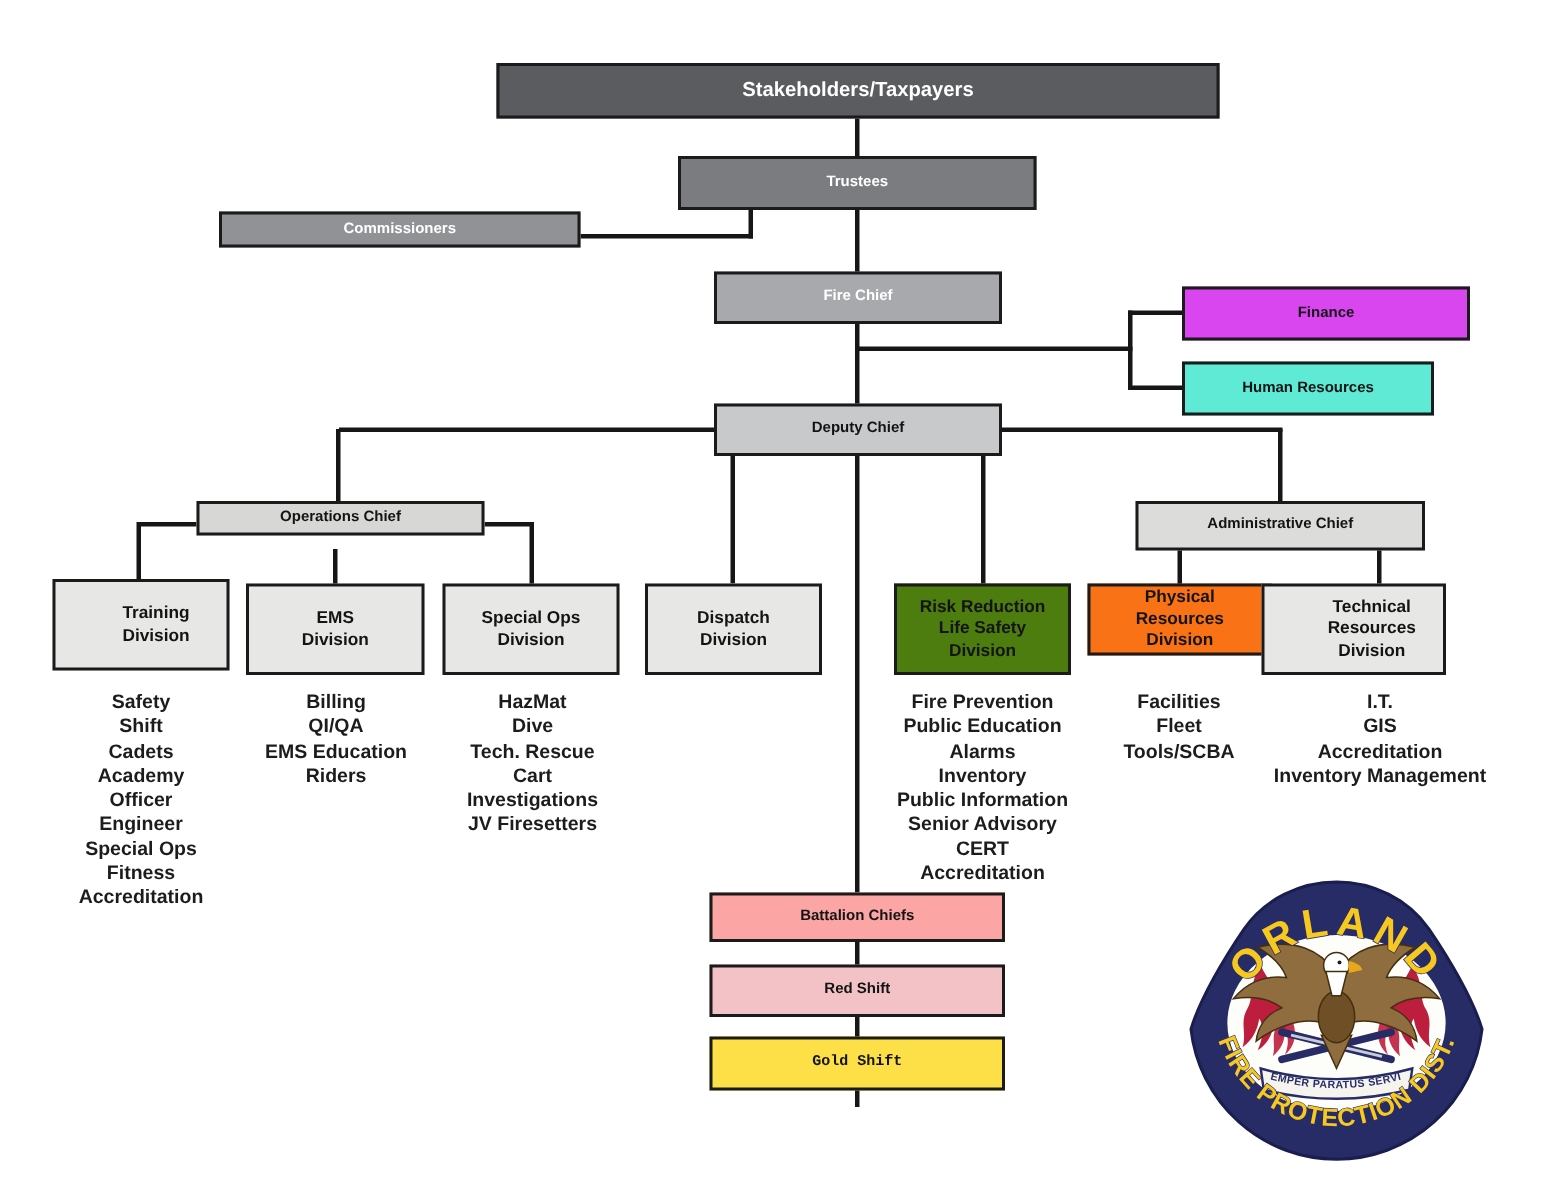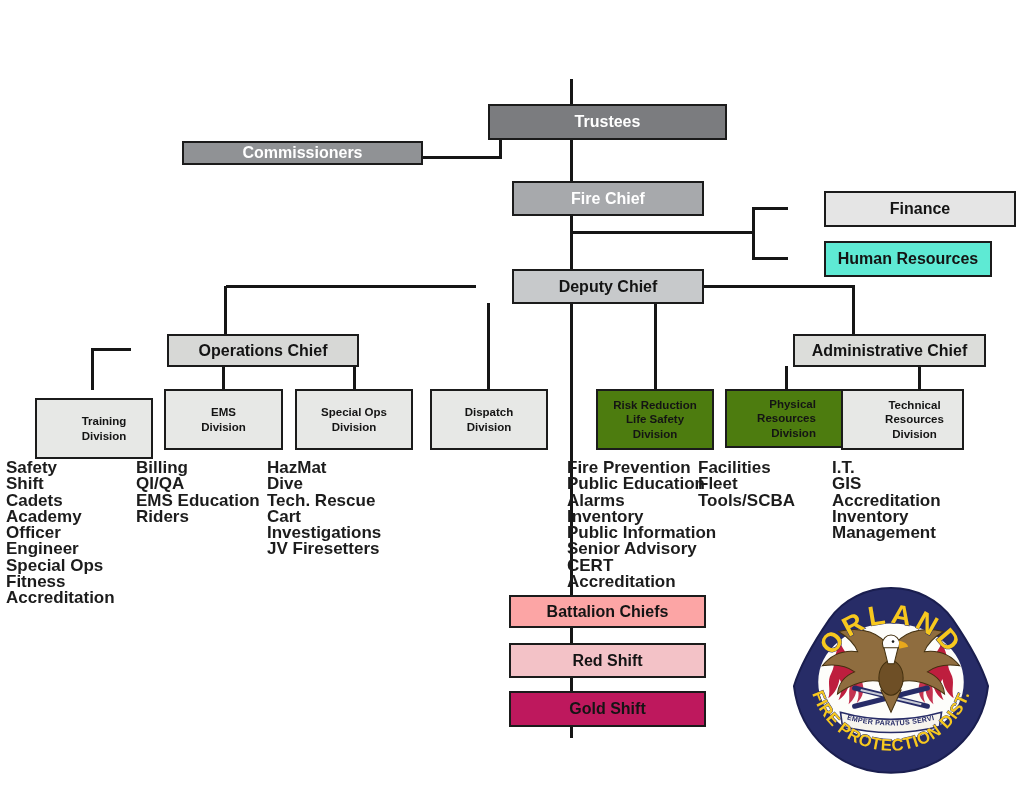--- a/index.html
+++ b/index.html
@@ -7,28 +7,28 @@
     position:relative;width:1028px;height:797px;background:#ffffff;
     font-family:"Liberation Sans",sans-serif;overflow:hidden;
   }
   .box{
     position:absolute;box-sizing:border-box;border:2px solid #1b1b1b;
     display:flex;align-items:center;justify-content:center;text-align:center;
     font-weight:bold;color:#141414;white-space:pre-line;line-height:1.25;
   }
   .white-text{color:#ffffff;}
   .fs-top{font-size:13.5px;}
-  .fs-main{font-size:16px;margin-left:36px;}
+  .fs-main{font-size:10px;}
   .fs-div{font-size:11.5px;}
   .hline,.vline{position:absolute;background:#161616;}
   .hline{height:3px;}
   .vline{width:3px;}
   .dlist{
-    position:absolute;width:176px;text-align:left;font-weight:bold;
-    font-size:17px;line-height:16.3px;color:#1c1c1c;
+    position:absolute;width:176px;text-align:center;font-weight:bold;
+    font-size:13px;line-height:16.3px;color:#1c1c1c;
   }
   .logo{position:absolute;left:779px;top:585px;width:224px;height:192px;}
   .logo text{font-family:"Liberation Sans",sans-serif;font-weight:bold;}
 </style>
 </head>
 <body>
 
 <div class="stage">
 
   <div class="vline" style="left:570px;top:79px;height:26px"></div>
@@ -51,66 +51,67 @@
   <div class="vline" style="left:91px;top:348px;height:42px"></div>
   <div class="hline" style="left:323px;top:348px;width:33px"></div>
   <div class="vline" style="left:353px;top:348px;height:42px"></div>
   <div class="vline" style="left:222px;top:366px;height:24px"></div>
   <div class="vline" style="left:785px;top:366px;height:24px"></div>
   <div class="vline" style="left:918px;top:366px;height:24px"></div>
   <div class="vline" style="left:570px;top:628px;height:16px"></div>
   <div class="vline" style="left:570px;top:677px;height:15px"></div>
   <div class="vline" style="left:570px;top:726px;height:12px"></div>
 
+  <div class="box fs-top white-text" style="left: 331px; top: 42px; width: 482px; height: 37px; background-color: rgb(91, 92, 95);">Stakeholders/Taxpayers</div>
 
   <div class="box fs-main white-text" style="left: 452px; top: 104px; width: 239px; height: 36px; background-color: rgb(123, 124, 127);">Trustees</div>
 
   <div class="box fs-main white-text" style="left: 146px; top: 141px; width: 241px; height: 24px; background-color: rgb(144, 146, 149);">Commissioners</div>
 
   <div class="box fs-main white-text" style="left: 476px; top: 181px; width: 192px; height: 35px; background-color: rgb(167, 169, 172);">Fire Chief</div>
 
-  <div class="box fs-main" style="left: 788px; top: 191px; width: 192px; height: 36px; background-color: #e5e5e5;">Finance</div>
+  <div class="box fs-main" style="left: 788px; top: 191px; width: 192px; height: 36px; background-color: #d946ef;">Finance</div>
 
   <div class="box fs-main" style="left: 788px; top: 241px; width: 168px; height: 36px; background-color: #5eead4;">Human Resources</div>
 
   <div class="box fs-main" style="left: 476px; top: 269px; width: 192px; height: 35px; background-color: rgb(199, 201, 203);">Deputy Chief</div>
 
-  <div class="box fs-main" style="left: 131px; top: 334px; width: 192px; height: 33px; background-color: rgb(215, 216, 214);">Operations Chief</div>
+  <div class="box fs-main" style="left: 131px; top: 334px; width: 192px; height: 23px; background-color: rgb(215, 216, 214);">Operations Chief</div>
 
   <div class="box fs-main" style="left: 757px; top: 334px; width: 193px; height: 33px; background-color: rgb(220, 221, 218);">Administrative Chief</div>
 
-  <div class="box fs-div" style="left: 35px; top: 398px; width: 118px; height: 61px; background-color: rgb(231, 232, 230); padding-left: 20px;">Training
+  <div class="box fs-div" style="left: 35px; top: 386px; width: 118px; height: 61px; background-color: rgb(231, 232, 230); padding-left: 20px;">Training
 Division</div>
 
   <div class="box fs-div" style="left: 164px; top: 389px; width: 119px; height: 61px; background-color: rgb(231, 232, 230);">EMS
 Division</div>
 
   <div class="box fs-div" style="left: 295px; top: 389px; width: 118px; height: 61px; background-color: rgb(231, 232, 230);">Special Ops
 Division</div>
 
   <div class="box fs-div" style="left: 430px; top: 389px; width: 118px; height: 61px; background-color: rgb(231, 232, 230);">Dispatch
 Division</div>
 
   <div class="box fs-div" style="left: 596px; top: 389px; width: 118px; height: 61px; background-color: #4d7c0f;">Risk Reduction
 Life Safety
 Division</div>
 
-  <div class="box fs-div" style="left: 725px; top: 389px; width: 123px; height: 59px; background-color: #4d7c0f; text-align: right;">Physical
+  <div class="box fs-div" style="left: 725px; top: 389px; width: 123px; height: 48px; background-color: #f97316;">Physical
 Resources
 Division</div>
 
   <div class="box fs-div" style="left: 841px; top: 389px; width: 123px; height: 61px; background-color: rgb(231, 232, 230); padding-left: 24px;">Technical
 Resources
 Division</div>
 
   <div class="box fs-main" style="left: 473px; top: 595px; width: 197px; height: 33px; background-color: #fca5a5;">Battalion Chiefs</div>
 
   <div class="box fs-main" style="left: 473px; top: 643px; width: 197px; height: 35px; background-color: rgb(243, 194, 199);">Red Shift</div>
 
-  <div class="box fs-main" style="left: 473px; top: 691px; width: 197px; height: 36px; background-color: #be185d;">Gold Shift</div>
+  <div class="box fs-main" style="left: 473px; top: 691px; width: 197px; height: 36px; background-color: #fde047; font-family: Liberation Mono, monospace;">Gold Shift</div>
 
 
   <div class="dlist" style="left:6px;top:460px">
       <div>Safety</div>
       <div>Shift</div>
       <div>Cadets</div>
       <div>Academy</div>
       <div>Officer</div>
       <div>Engineer</div>
       <div>Special Ops</div>

